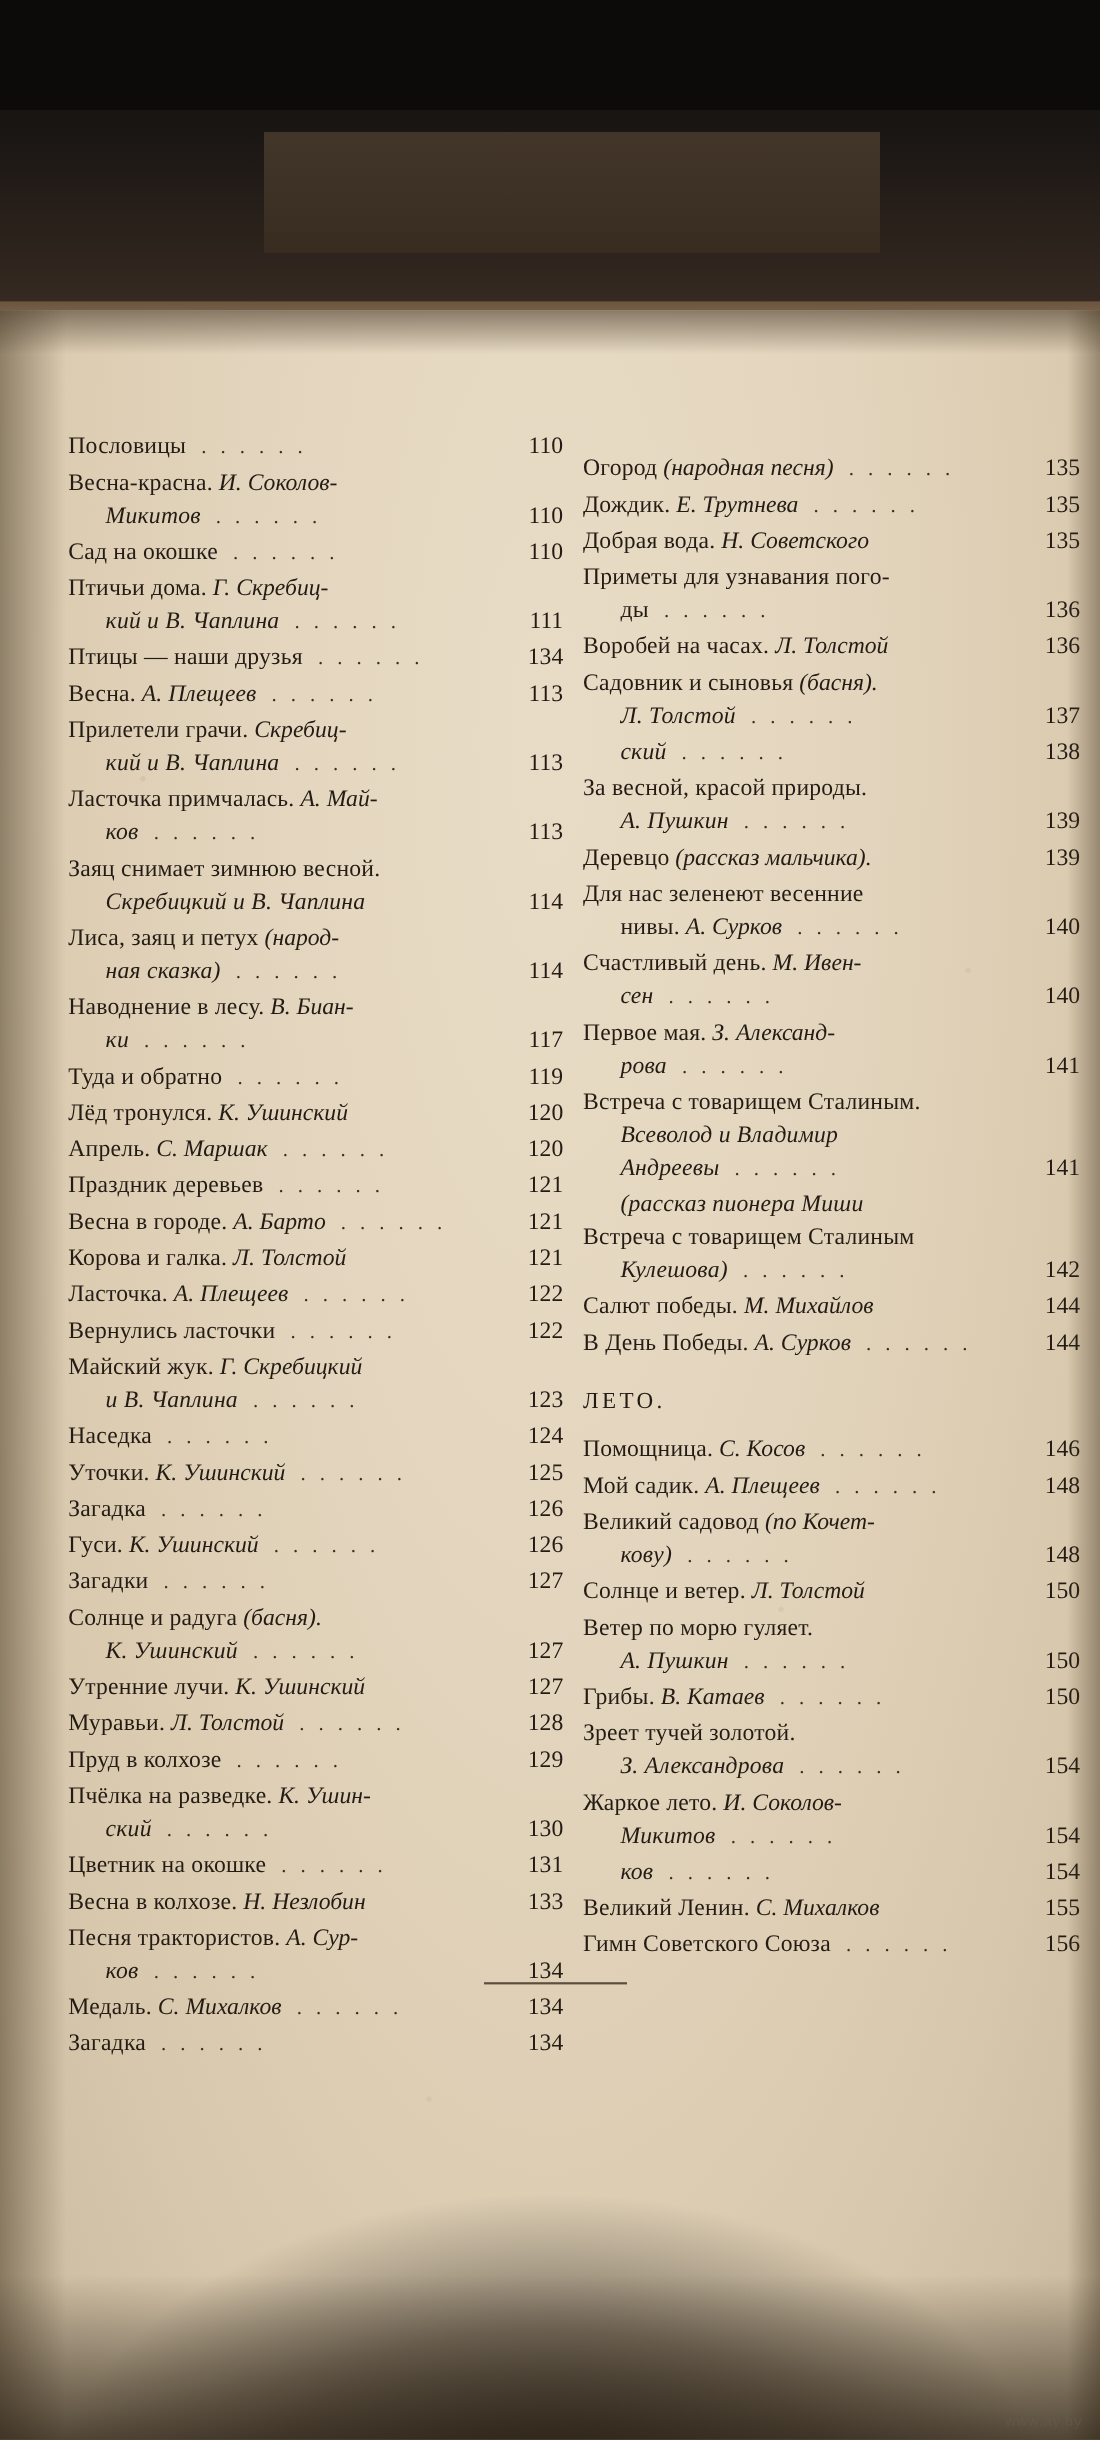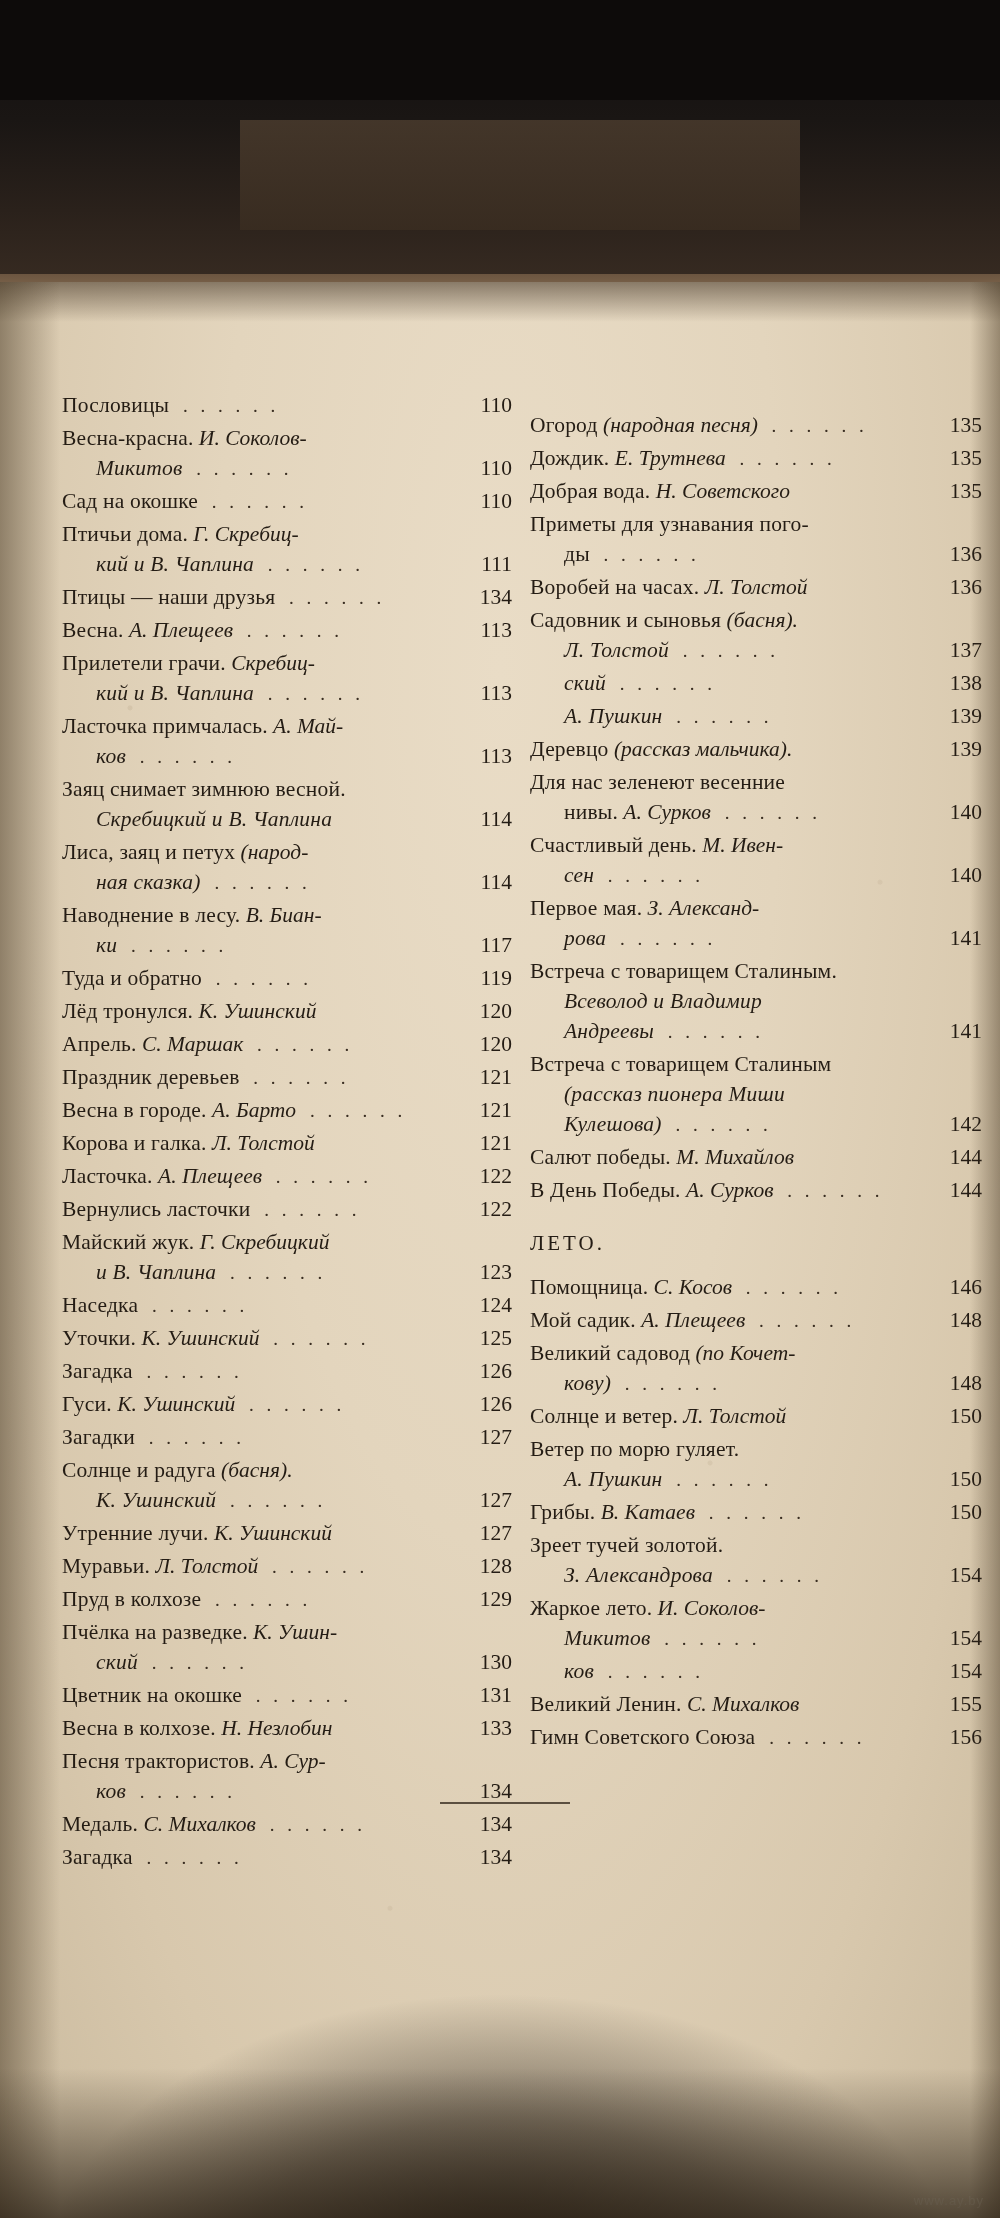--- a/index.html
+++ b/index.html
@@ -333,20 +333,21 @@
               <div class="line"><span class="ttl">Воробей на часах.</span><span class="ital"> Л. Толстой</span><span class="pg">136</span></div>
             </div>
             <div class="toc-entry">
               <div class="line"><span class="ttl">Садовник и сыновья</span><span class="ital"> (басня).</span></div>
               <div class="line indent"><span class="ttl ital">Л. Толстой</span><span class="dots"> . . . . . . </span><span class="pg">137</span></div>
             </div>
             <div class="toc-entry">
               <div class="line indent"><span class="ttl ital">ский</span><span class="dots"> . . . . . . </span><span class="pg">138</span></div>
             </div>
             <div class="toc-entry">
+              <div class="line"><span class="ttl">За весной, красой природы.</span></div>
               <div class="line indent"><span class="ttl ital">А. Пушкин</span><span class="dots"> . . . . . . </span><span class="pg">139</span></div>
             </div>
             <div class="toc-entry">
               <div class="line"><span class="ttl">Деревцо</span><span class="ital"> (рассказ мальчика).</span><span class="pg">139</span></div>
             </div>
             <div class="toc-entry">
               <div class="line"><span class="ttl">Для нас зеленеют весенние</span></div>
               <div class="line indent"><span class="ttl">нивы.</span><span class="ital"> А. Сурков</span><span class="dots"> . . . . . . </span><span class="pg">140</span></div>
             </div>
             <div class="toc-entry">
@@ -356,22 +357,22 @@
             <div class="toc-entry">
               <div class="line"><span class="ttl">Первое мая.</span><span class="ital"> З. Александ-</span></div>
               <div class="line indent"><span class="ttl ital">рова</span><span class="dots"> . . . . . . </span><span class="pg">141</span></div>
             </div>
             <div class="toc-entry">
               <div class="line"><span class="ttl">Встреча с товарищем Сталиным.</span></div>
               <div class="line indent"><span class="ttl ital">Всеволод и Владимир</span></div>
               <div class="line indent"><span class="ttl ital">Андреевы</span><span class="dots"> . . . . . . </span><span class="pg">141</span></div>
             </div>
             <div class="toc-entry">
+              <div class="line indent"><span class="ttl ital">(рассказ пионера Миши</span></div>
               <div class="line"><span class="ttl">Встреча с товарищем Сталиным</span></div>
-              <div class="line indent"><span class="ttl ital">(рассказ пионера Миши</span></div>
               <div class="line indent"><span class="ttl ital">Кулешова)</span><span class="dots"> . . . . . . </span><span class="pg">142</span></div>
             </div>
             <div class="toc-entry">
               <div class="line"><span class="ttl">Салют победы.</span><span class="ital"> М. Михайлов</span><span class="pg">144</span></div>
             </div>
             <div class="toc-entry">
               <div class="line"><span class="ttl">В День Победы.</span><span class="ital"> А. Сурков</span><span class="dots"> . . . . . . </span><span class="pg">144</span></div>
             </div>
             <div class="section-head">ЛЕТО.</div>
             <div class="toc-entry">

